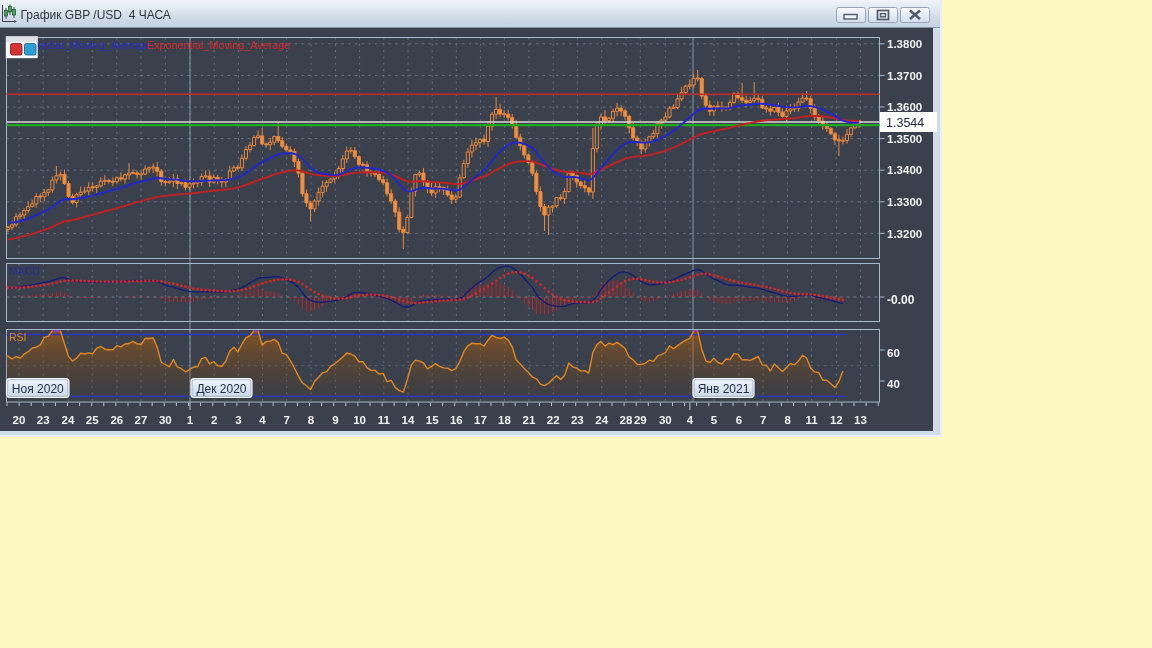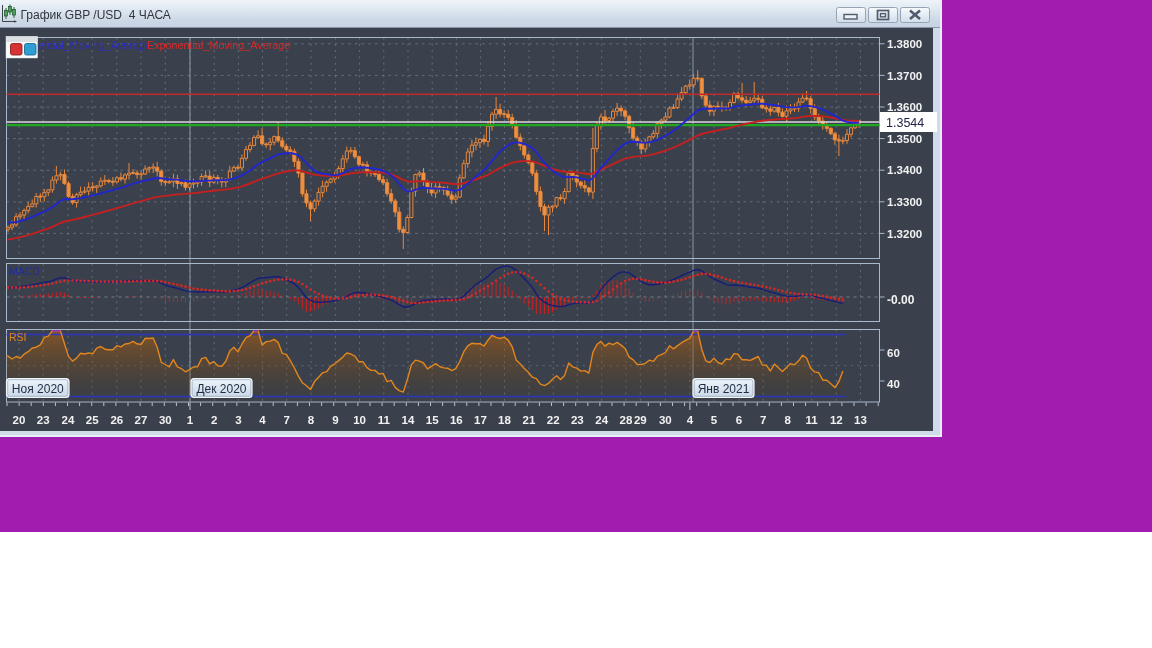--- a/index.html
+++ b/index.html
@@ -1,16 +1,16 @@
 <!DOCTYPE html>
 <html><head><meta charset="utf-8"><title>График GBP /USD  4 ЧАСА</title>
 <style>
 html,body{margin:0;padding:0;background:#ffffff;width:1152px;height:648px;overflow:hidden;
 font-family:"Liberation Sans",sans-serif;}
-#stage{position:relative;width:1152px;height:532px;background:#a21caf;}
+#stage{position:relative;width:1152px;height:648px;background:#fef9c3;}
 </style></head>
 <body>
 <div id="stage">
 <svg width="942" height="437" viewBox="0 0 942 437" style="position:absolute;left:0;top:0">
       <defs>
 <linearGradient id="tb" x1="0" y1="0" x2="0" y2="1">
  <stop offset="0" stop-color="#eff4f9"></stop>
           <stop offset="0.45" stop-color="#dae4ee"></stop>
  <stop offset="0.75" stop-color="#ccd8e6"></stop>
           <stop offset="1" stop-color="#c6d3e2"></stop>

